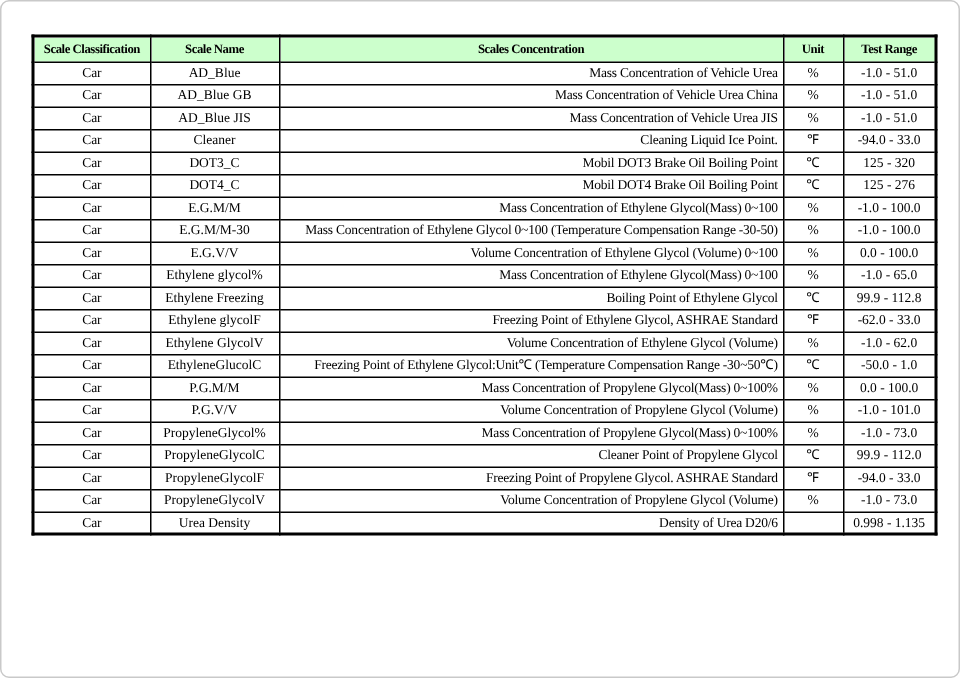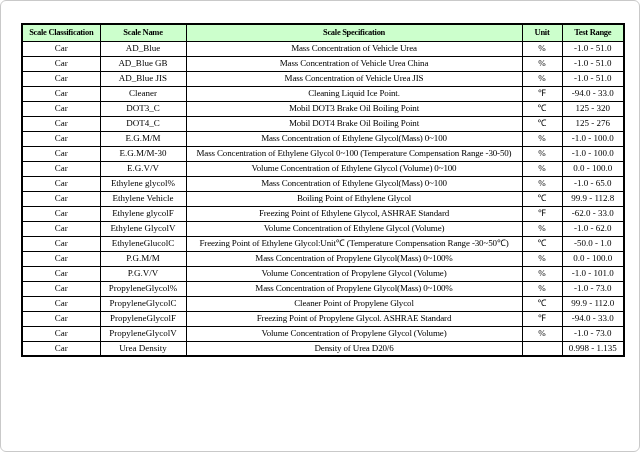--- a/index.html
+++ b/index.html
@@ -37,21 +37,21 @@
     height:17px;
     padding:1px 1px;
     text-align:center;
   }
   table.scales td {
     font-size:9px;
     height:15px;
     padding:1px 3px;
   }
   td.c { text-align:center; }
-  td.spec { text-align:center; letter-spacing:-0.15px; }
+  td.spec { text-align:right; letter-spacing:-0.15px; }
   col.c1 { width:78px; }
   col.c2 { width:86px; }
   col.c3 { width:336px; }
   col.c4 { width:40px; }
   col.c5 { width:62px; }
 </style>
 </head>
 <body>
 
 <div class="page">
@@ -60,21 +60,21 @@
       <col class="c1">
         <col class="c2">
         <col class="c3">
         <col class="c4">
         <col class="c5">
     </colgroup>
     <thead>
       <tr>
         <th>Scale Classification</th>
         <th>Scale Name</th>
-        <th>Scale  Specification</th>
+        <th>Scales  Concentration</th>
         <th>Unit</th>
         <th>Test Range</th>
       </tr>
     </thead>
     <tbody id="table-body">
         <tr>
           <td class="c">Car</td>
           <td class="c">AD_Blue</td>
           <td class="spec">Mass Concentration of Vehicle Urea</td>
           <td class="c">%</td>
@@ -138,21 +138,21 @@
         </tr>
         <tr>
           <td class="c">Car</td>
           <td class="c">Ethylene glycol%</td>
           <td class="spec">Mass Concentration of Ethylene Glycol(Mass) 0~100</td>
           <td class="c">%</td>
           <td class="c">-1.0 - 65.0</td>
         </tr>
         <tr>
           <td class="c">Car</td>
-          <td class="c">Ethylene Vehicle</td>
+          <td class="c">Ethylene Freezing</td>
           <td class="spec">Boiling Point of Ethylene Glycol</td>
           <td class="c">℃</td>
           <td class="c">99.9 - 112.8</td>
         </tr>
         <tr>
           <td class="c">Car</td>
           <td class="c">Ethylene glycolF</td>
           <td class="spec">Freezing Point of Ethylene Glycol, ASHRAE Standard</td>
           <td class="c">℉</td>
           <td class="c">-62.0 - 33.0</td>

